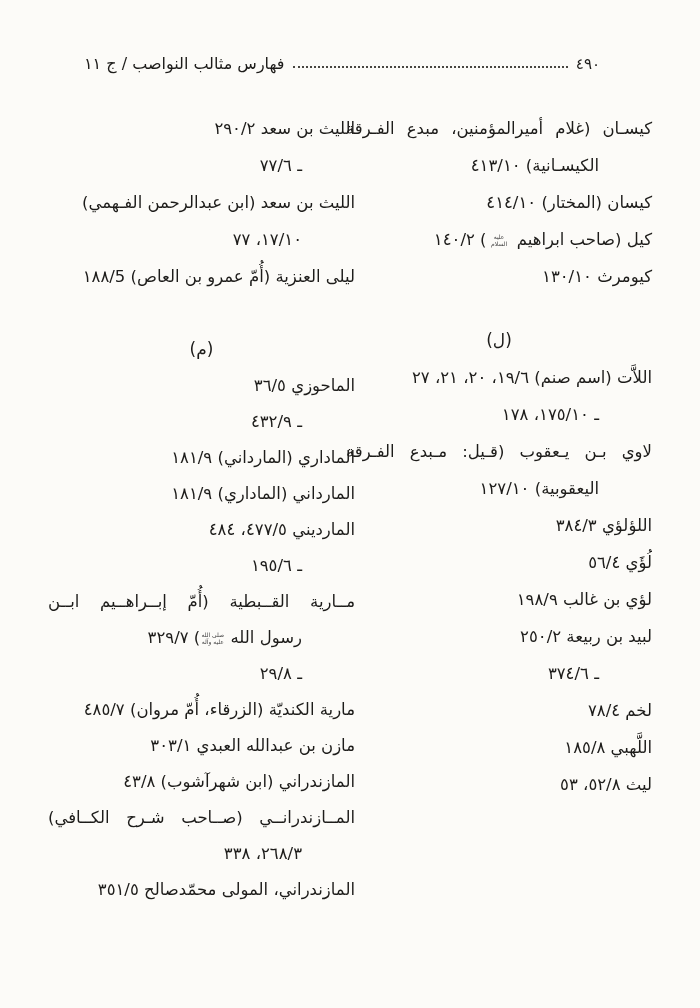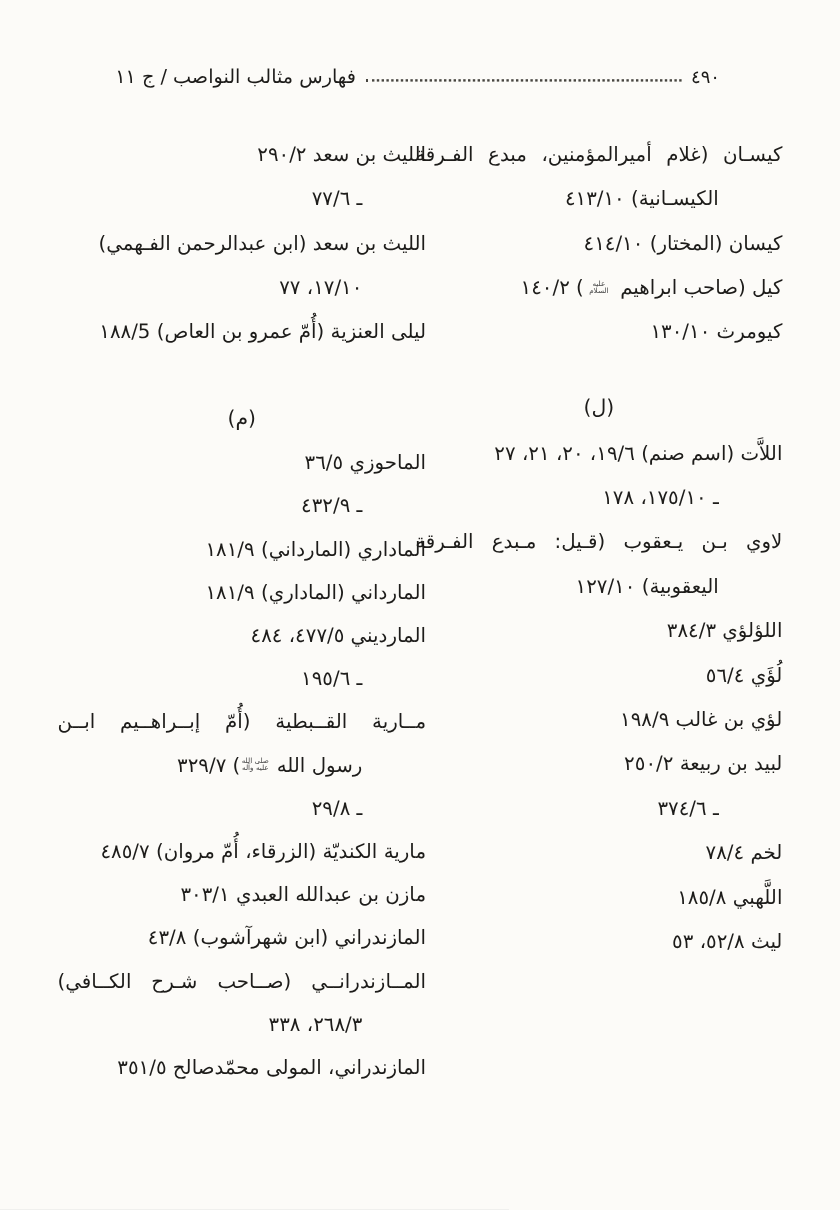--- a/index.html
+++ b/index.html
@@ -22,21 +22,21 @@
     font-size:15.5px;
     white-space:nowrap;
   }
   .pagenum{font-size:15px;letter-spacing:1px;}
   .leader{
     flex:1;
     border-bottom:2px dotted #474540;
     margin:0 8px 5px 8px;
     height:0;
   }
-  .runtitle{font-size:16px;margin-left:12px;}
+  .runtitle{font-size:16px;}
   
   .col{
     position:absolute;
     top:110px;
     width:306px;
     font-size:16.5px;
     text-align:right;
   }
   .col-right{right:48px;}
   .col-left{right:345px;width:307px;}

